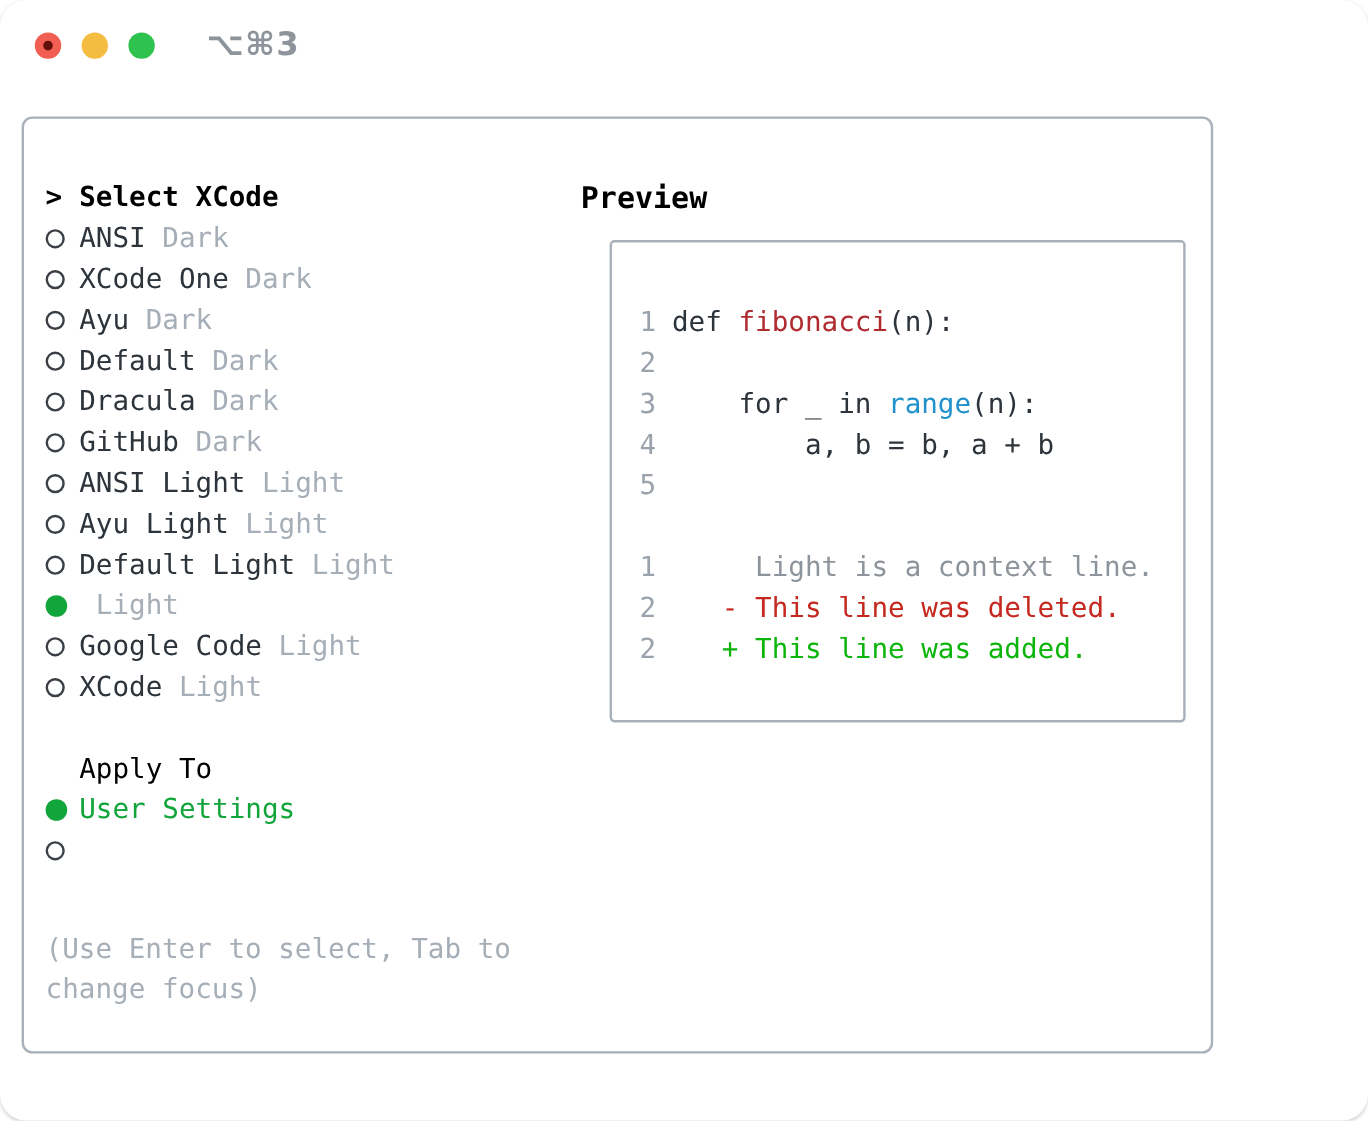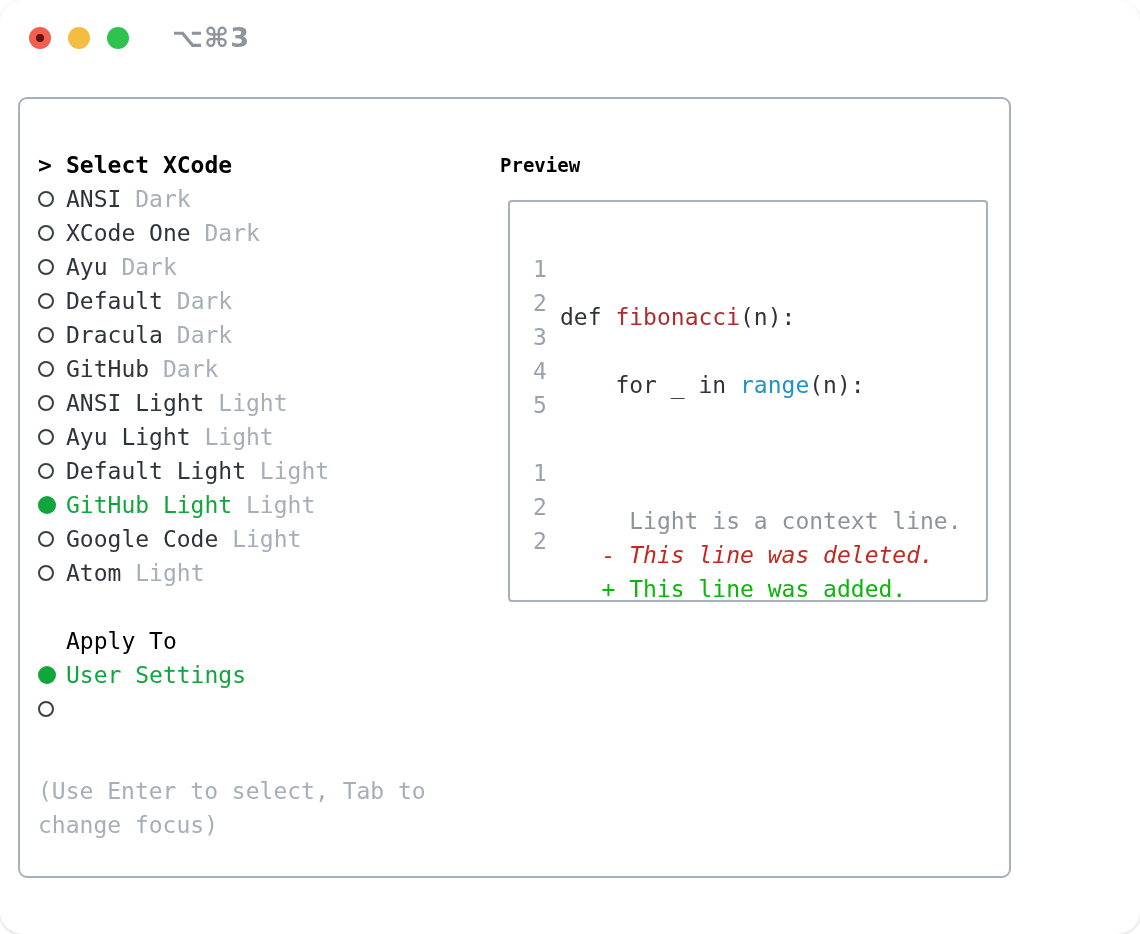--- a/index.html
+++ b/index.html
@@ -44,34 +44,34 @@
   .name.sel{color:var(--accent-green);}
   .variant{color:var(--muted);white-space:pre;}
   .left-col{width:444px;flex:0 0 444px;}
   .spacer{height:34px;}
   .hint{
     margin-top:48px;color:var(--muted);font-size:23px;line-height:34px;
     white-space:normal;max-width:420px;
   }
   
   .right-col{flex:1;}
-  .preview-header{margin-left:18px;height:34px;line-height:34px;font-size:19px;font-weight:bold;color:var(--text-black);}
+  .preview-header{margin-left:2px;height:34px;line-height:34px;font-size:25px;font-weight:bold;color:var(--text-black);}
   .preview-box{
     margin-left:26px;margin-top:18px;width:480px;height:402px;box-sizing:border-box;
     border:2px solid var(--border-gray);border-radius:4px;padding:50px 0 0 23px;background:#fff;
   }
   .cline{height:34px;line-height:34px;font-size:23px;display:flex;}
   .lnum{width:27px;flex:0 0 27px;color:var(--line-number-gray);}
-  .ltext{white-space:pre;color:var(--text-dark);margin-top:48px;}
+  .ltext{white-space:pre;color:var(--text-dark);}
   .tok-plain{color:var(--text-dark);}
   .tok-func{color:var(--function-red);}
   .tok-num{color:var(--number-teal);}
   .tok-call{color:var(--call-blue);}
   .tok-ctx{color:var(--context-gray);}
-  .tok-del{color:var(--deleted-red);font-style:italic;}
+  .tok-del{color:var(--deleted-red);}
   .tok-add{color:var(--added-green);}
 </style>
 </head>
 <body>
 
 <div class="window">
 
   <div class="titlebar">
     <span class="dot red">
         <span class="inner-dot"></span>
@@ -150,35 +150,34 @@
             <span class="icon-col">
               <span class="radio"></span>
             </span>
             <span class="name">Default Light</span>
             <span class="variant"> Light</span>
           </div>
           <div class="row">
             <span class="icon-col">
               <span class="radio sel"></span>
             </span>
-            <span class="name sel">GitHub Light</span>
             <span class="variant"> Light</span>
           </div>
           <div class="row">
             <span class="icon-col">
               <span class="radio"></span>
             </span>
             <span class="name">Google Code</span>
             <span class="variant"> Light</span>
           </div>
           <div class="row">
             <span class="icon-col">
               <span class="radio"></span>
             </span>
-            <span class="name">Atom</span>
+            <span class="name">XCode</span>
             <span class="variant"> Light</span>
           </div>
         </div>
 
       <div class="spacer"></div>
 
       <div class="row">
         <span class="icon-col"></span>
         <span class="header2">Apply To</span>
       </div>
@@ -210,20 +209,21 @@
             </div>
             <div class="cline">
               <span class="lnum">2</span>
             </div>
             <div class="cline">
               <span class="lnum">3</span>
               <span class="ltext"><span class="tok-plain">    for _ in </span><span class="tok-call">range</span><span class="tok-plain">(n):</span></span>
             </div>
             <div class="cline">
               <span class="lnum">4</span>
+              <span class="ltext"><span class="tok-plain">        a, b = b, a + b</span></span>
             </div>
             <div class="cline">
               <span class="lnum">5</span>
             </div>
             <div class="cline">
               <span class="lnum"></span>
               <span class="ltext"></span>
             </div>
             <div class="cline">
               <span class="lnum">1</span>

